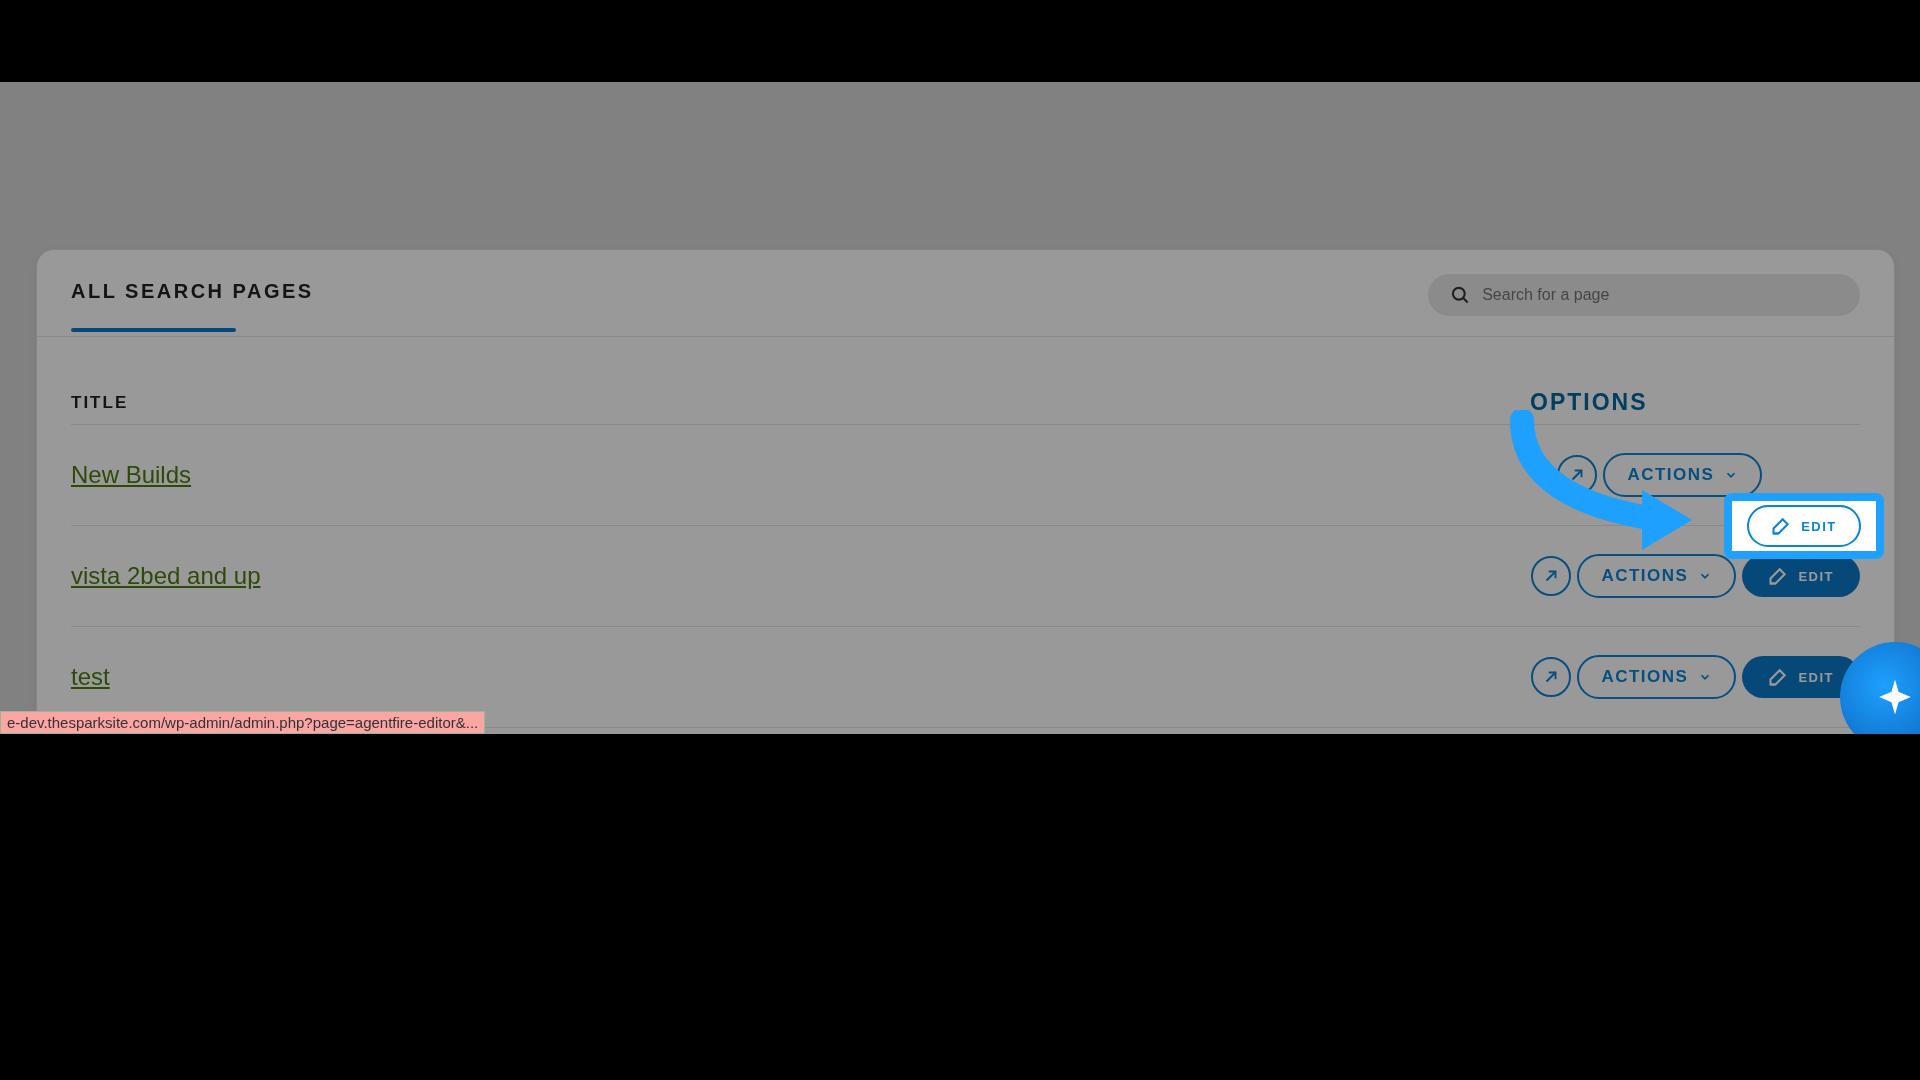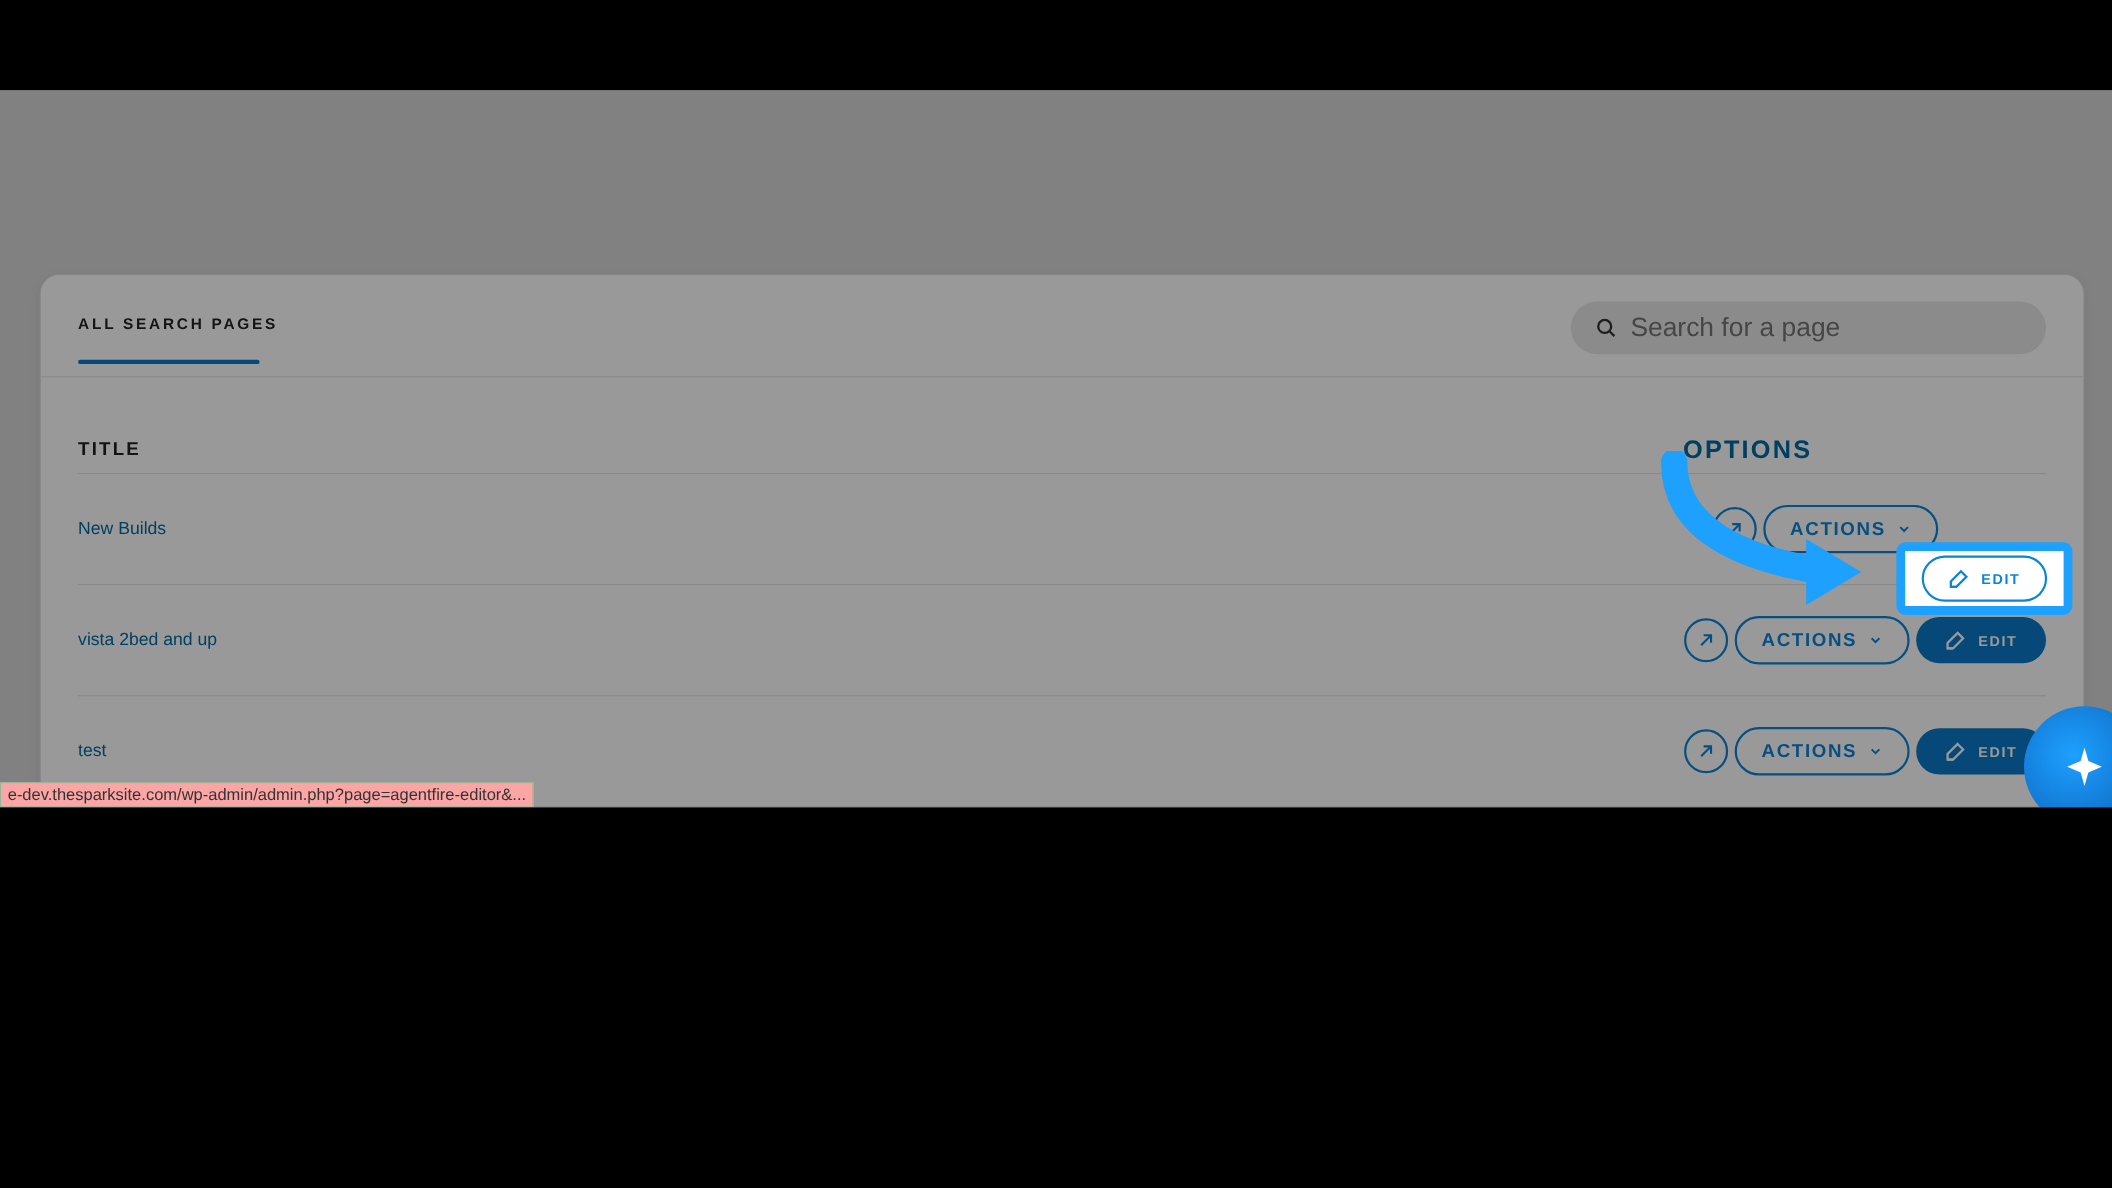--- a/index.html
+++ b/index.html
@@ -1,32 +1,32 @@
 <!DOCTYPE html>
 <html><head>
   <meta charset="utf-8">
   <style>
     * { margin: 0; padding: 0; box-sizing: border-box; font-family: -apple-system, Arial, sans-serif; }
     body { width: 1920px; height: 1080px; background: #000; position: relative; overflow: hidden; }
     .viewport { position: absolute; top: 82px; left: 0; right: 0; bottom: 0; background: #d7d7d7; }
     .dim-overlay { position: absolute; inset: 0; background: rgba(0,0,0,0.4); z-index: 5; pointer-events: none; }
     .card { position: absolute; top: 167px; left: 36px; right: 25px; bottom: 0; background: #fff; border-radius: 18px 18px 0 0; border: 1px solid #ddd; box-shadow: 0 2px 10px rgba(0,0,0,0.05); }
     .card-header { display: flex; align-items: center; justify-content: space-between; padding: 24px 34px 0 34px; border-bottom: 1px solid #e5e5e5; position: relative; }
-    .tab { font-size: 14px; letter-spacing: 2.5px; font-weight: 700; color: #222; padding-bottom: 28px; position: relative; }
+    .tab { font-size: 20px; letter-spacing: 2.5px; font-weight: 700; color: #222; padding-bottom: 28px; position: relative; }
     .tab-underline { position: absolute; bottom: -1px; left: 0; width: 165px; height: 4px; background: #0a7bc8; border-radius: 2px; }
     .search-wrap { display: flex; align-items: center; background: #e8e8e8; border-radius: 30px; padding: 10px 22px; width: 432px; margin-bottom: 20px; }
     .search-wrap svg { width: 22px; height: 22px; margin-right: 12px; }
-    .search-wrap input { border: none; background: transparent; font-size: 24px; color: #6d28d9; outline: none; width: 100%; }
+    .search-wrap input { border: none; background: transparent; font-size: 16px; color: #6d28d9; outline: none; width: 100%; }
     .table-area { padding: 52px 34px 0 34px; }
     .row-head, .row { display: flex; align-items: center; justify-content: space-between; border-bottom: 1px solid #e5e5e5; }
     .row-head { padding-bottom: 8px; }
     .row { padding: 28px 0; }
     .col-title { font-size: 17px; letter-spacing: 2px; font-weight: 700; color: #222; flex: 1; }
     .col-options { font-size: 23px; letter-spacing: 2px; font-weight: 700; color: #0369a1; width: 330px; }
-    .cell-title { font-size: 16px; color: #0369a1; font-weight: 500; flex: 1; }
+    .cell-title { font-size: 24px; color: #4d7c0f; font-weight: 500; flex: 1; text-decoration: underline; }
     .cell-options { display: flex; align-items: center; gap: 6px; justify-content: flex-end; width: 330px; }
     .icon-btn { width: 40px; height: 40px; border: 2px solid #0a84d6; border-radius: 50%; background: #fff; display: flex; align-items: center; justify-content: center; cursor: pointer; }
     .actions-btn { border: 2px solid #0a84d6; border-radius: 30px; padding: 10px 22px; background: #fff; color: #0a84d6; font-weight: 700; font-size: 17px; letter-spacing: 1.5px; display: flex; align-items: center; gap: 10px; cursor: pointer; }
     .edit-btn { border: none; border-radius: 30px; padding: 11px 26px; background: #0a7bc8; color: #fff; font-weight: 700; font-size: 13px; letter-spacing: 1.5px; display: flex; align-items: center; gap: 10px; cursor: pointer; }
     .edit-btn.hl { background: #fff; color: #0a84d6; border: 2px solid #0a84d6; }
     .pager { position: absolute; left: 72px; bottom: 64px; display: flex; align-items: center; gap: 10px; font-size: 18px; color: #222; }
     .pager-btn { width: 40px; height: 40px; border: 2px solid #888; border-radius: 50%; background: #fff; display: flex; align-items: center; justify-content: center; color: #666; cursor: pointer; }
     .total { position: absolute; right: 34px; bottom: 64px; font-size: 20px; color: #222; }
     .total b { font-weight: 800; }
     .url-tip { position: absolute; left: 0; bottom: 346px; background: #fca5a5; border: 1px solid #9bb59b; padding: 2px 6px; font-size: 15px; color: #333; z-index: 8; }

